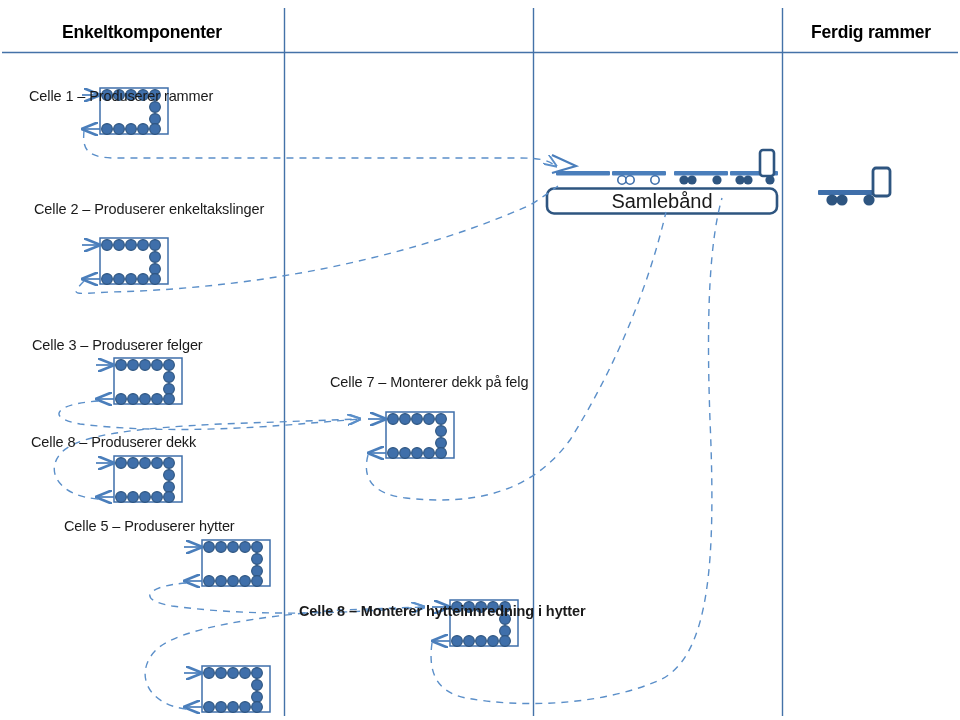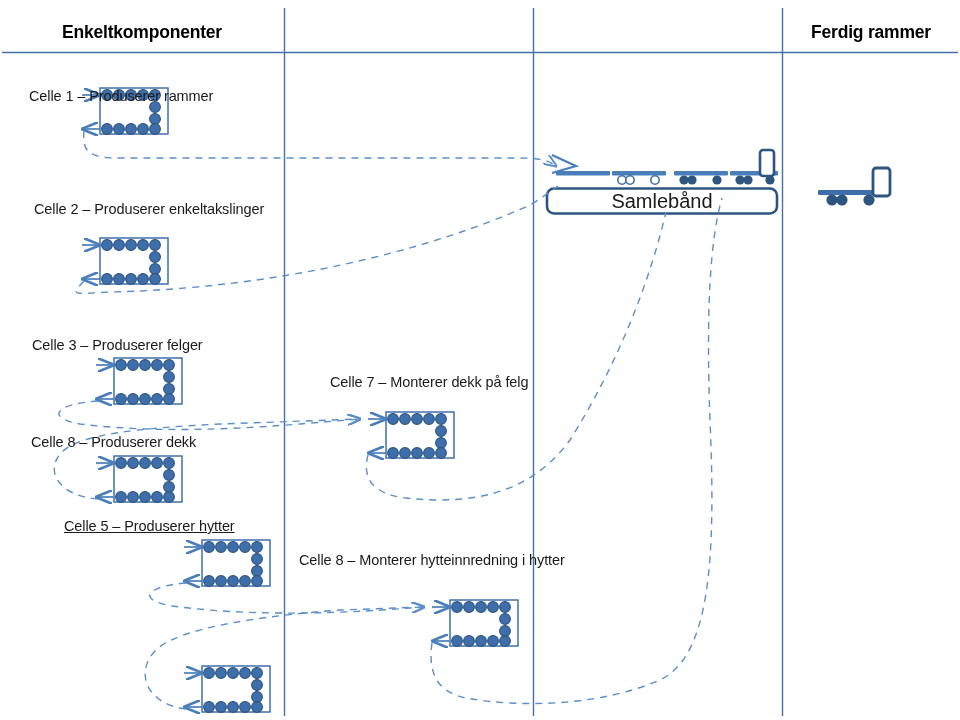--- a/index.html
+++ b/index.html
@@ -43,24 +43,24 @@
     position: absolute;
     font-size: 14.5px;
     color: #1a1a1a;
     white-space: nowrap;
     letter-spacing: -0.1px;
   }
   #lbl1 { left: 29px;  top: 62px; margin-top: 26px; }
   #lbl2 { left: 34px;  top: 201px; }
   #lbl3 { left: 32px;  top: 337px; }
   #lbl4 { left: 31px;  top: 434px; }
-  #lbl5 { left: 64px;  top: 518px; text-decoration: underline; }
+  #lbl5 { left: 64px;  top: 518px; }
   #lbl6 { left: 34px;  top: 630px; }
   #lbl7 { left: 302px; top: 374px; margin-left: 28px; }
-  #lbl8 { left: 299px; top: 552px; }
+  #lbl8 { left: 299px; top: 603px; font-weight: bold; }
 
   #samleband-label {
     position: absolute;
     left: 548px;
     top: 190px;
     width: 228px;
     height: 22px;
     line-height: 22px;
     text-align: center;
     font-size: 20px;

